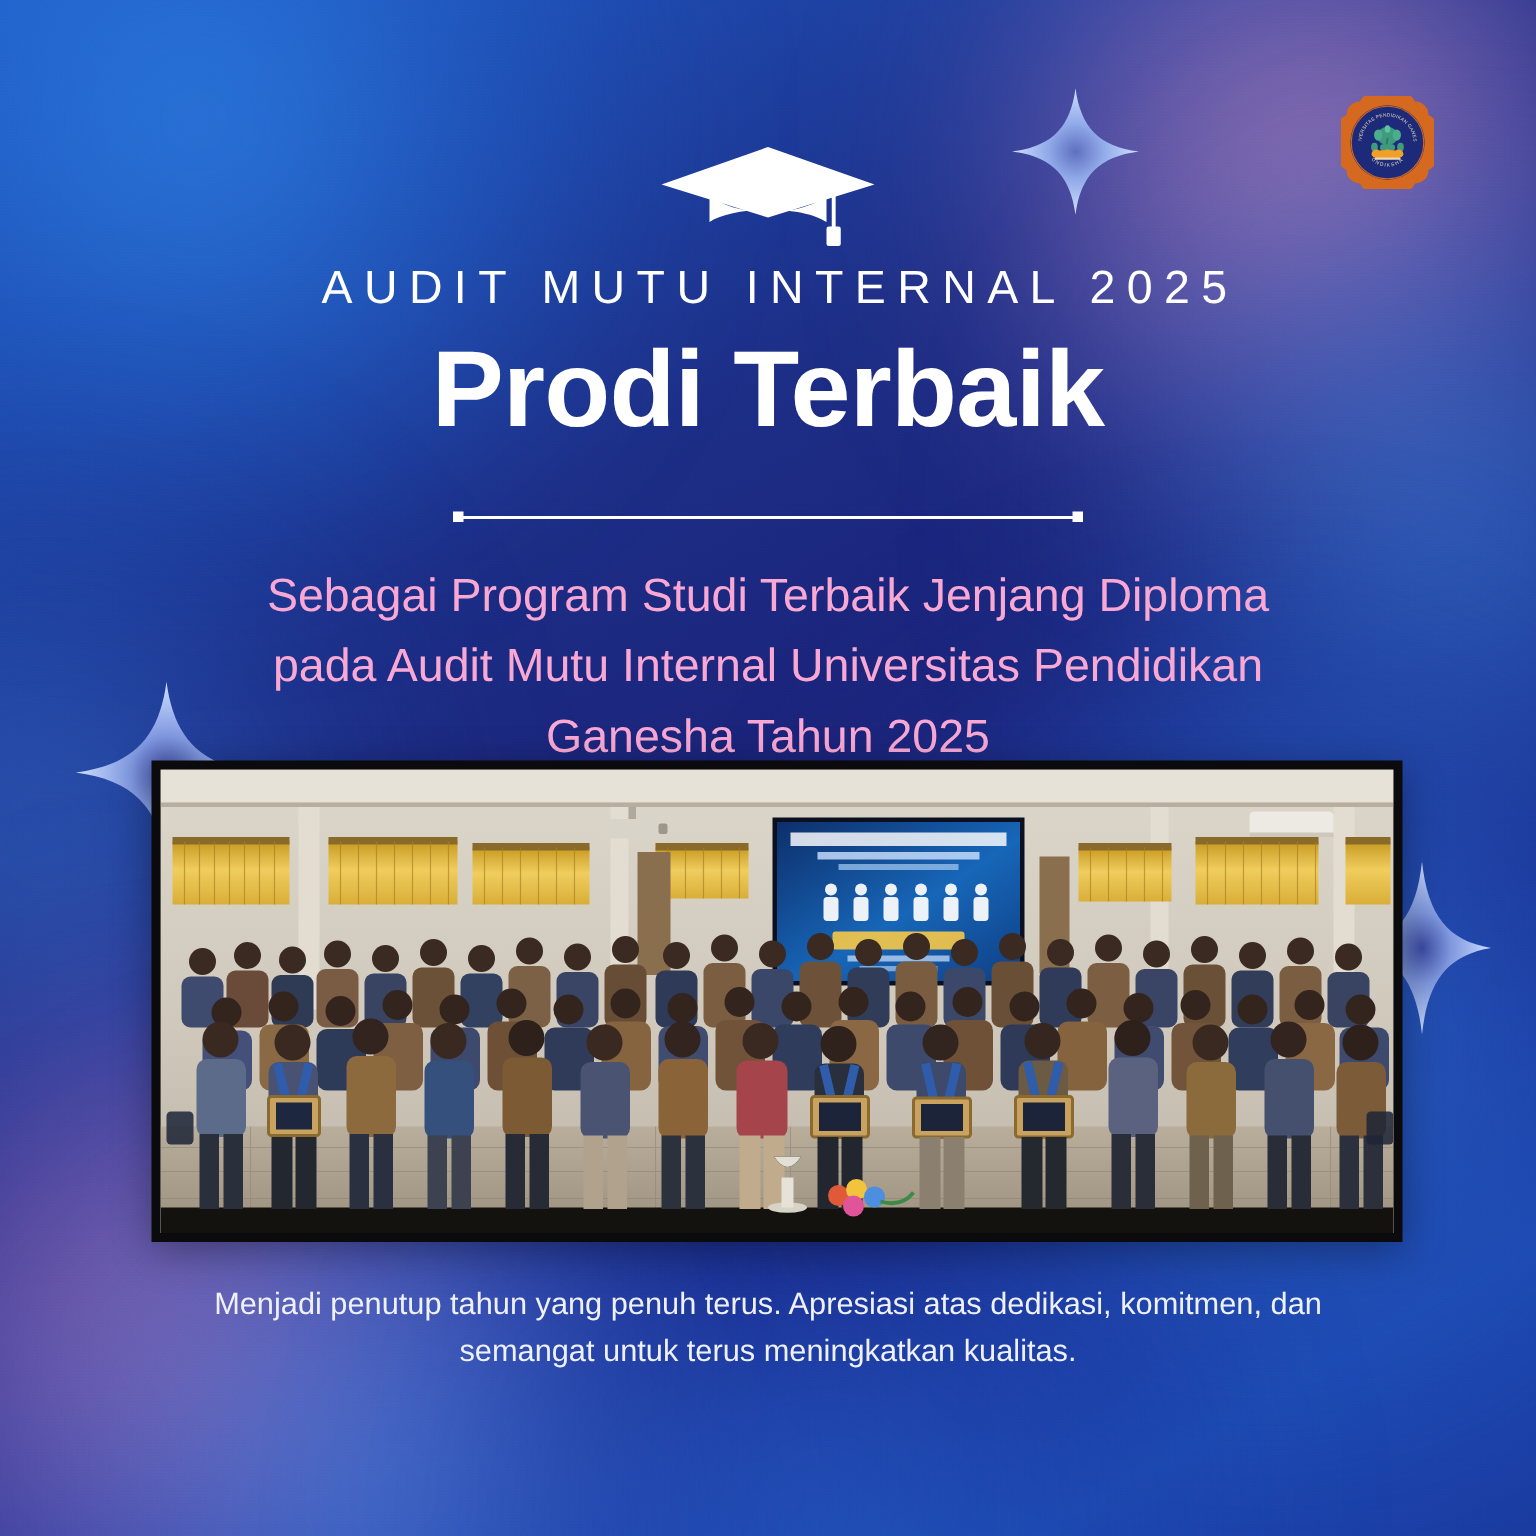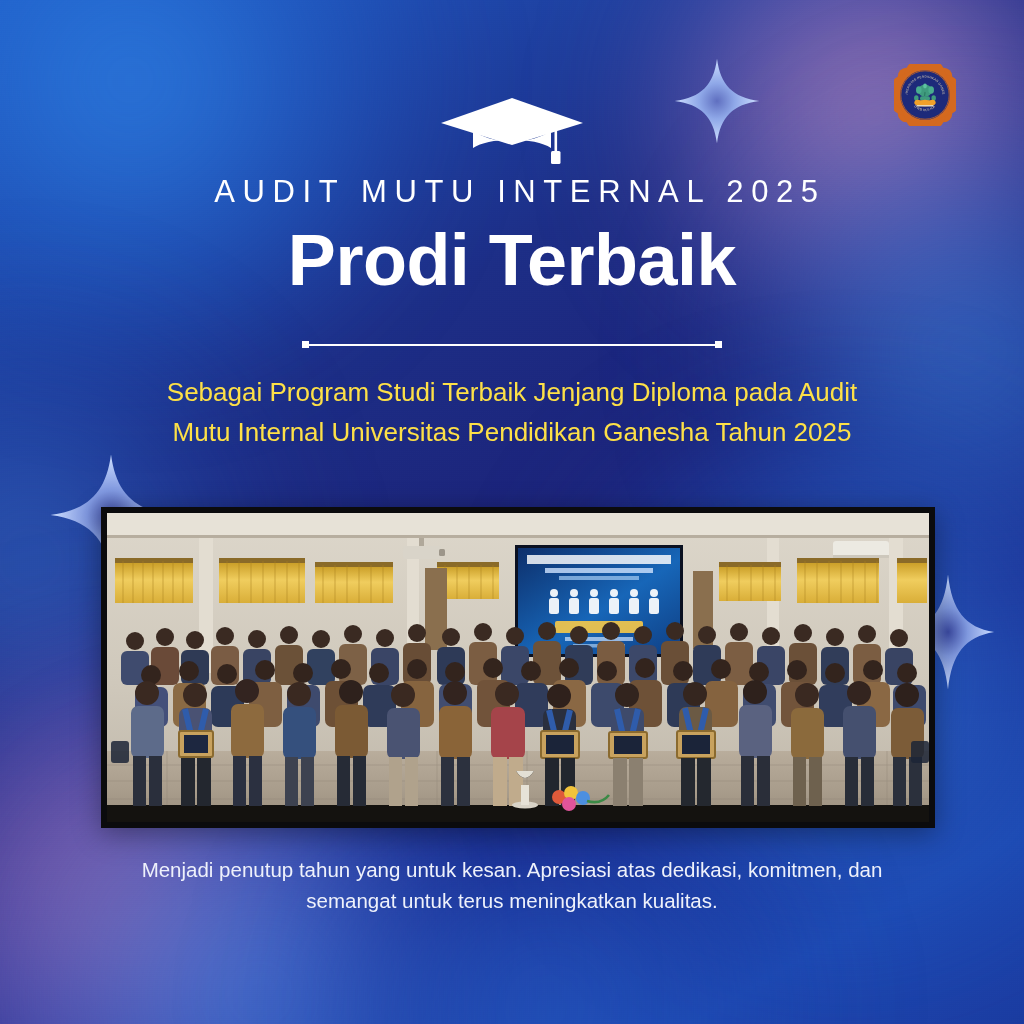--- a/index.html
+++ b/index.html
@@ -135,22 +135,22 @@
   .divider .dot.l { left: 0; }
   .divider .dot.r { right: 0; }
 
   
   .subtitle {
     position: absolute;
     top: 373px; left: 50%;
     transform: translateX(-50%);
     width: 700px;
     text-align: center;
-    color: #fde047;
-    font-size: 26px;
+    color: #f9a8d4;
+    font-size: 31px;
     font-weight: 400;
     line-height: 1.52;
   }
 
   
   .photo-frame {
     position: absolute;
     left: 101px; top: 507px;
     width: 834px; height: 321px;
     background: #0b0b0d;
@@ -651,16 +651,16 @@
           <g fill="#1c2436" opacity="0.85">
             <rect x="4" y="228" width="18" height="22" rx="3"></rect>
             <rect x="804" y="228" width="18" height="22" rx="3"></rect>
           </g>
 
           <rect width="822" height="309" fill="none"></rect>
         </svg>
       </div>
     </div>
 
-    <p class="caption">Menjadi penutup tahun yang untuk kesan. Apresiasi atas dedikasi, komitmen, dan semangat untuk terus meningkatkan kualitas.</p>
+    <p class="caption">Menjadi penutup tahun yang penuh terus. Apresiasi atas dedikasi, komitmen, dan semangat untuk terus meningkatkan kualitas.</p>
 
   </div>
 </div>
 
 </body></html>

